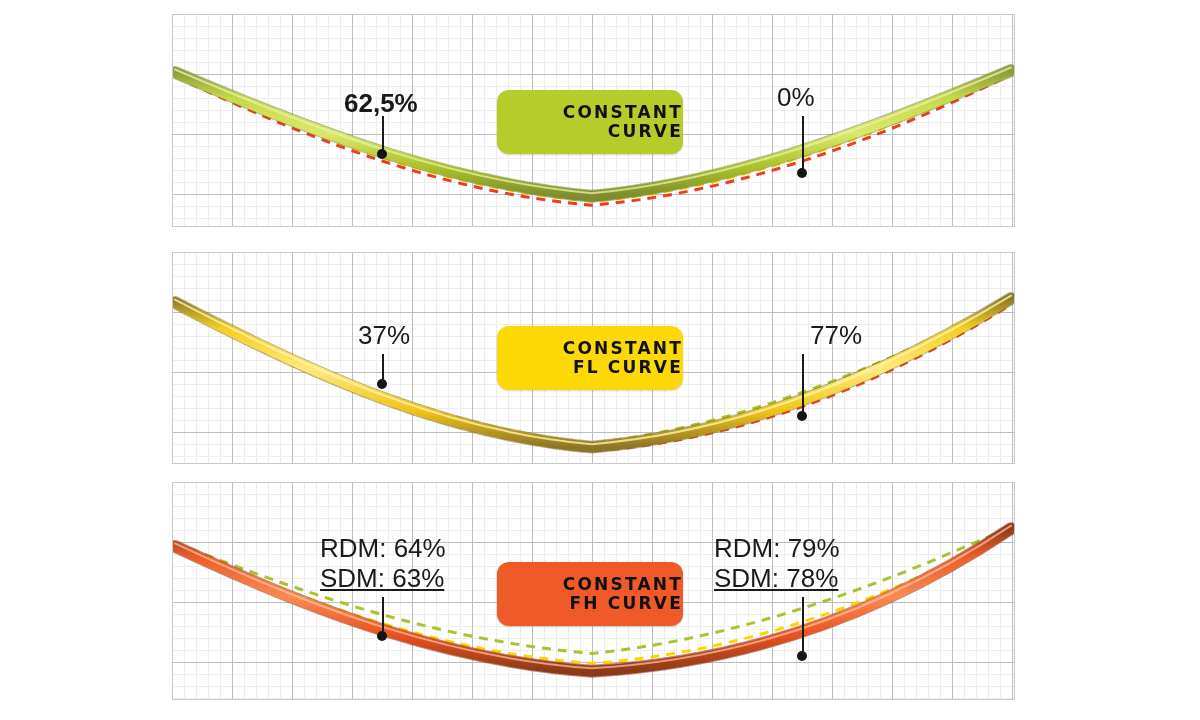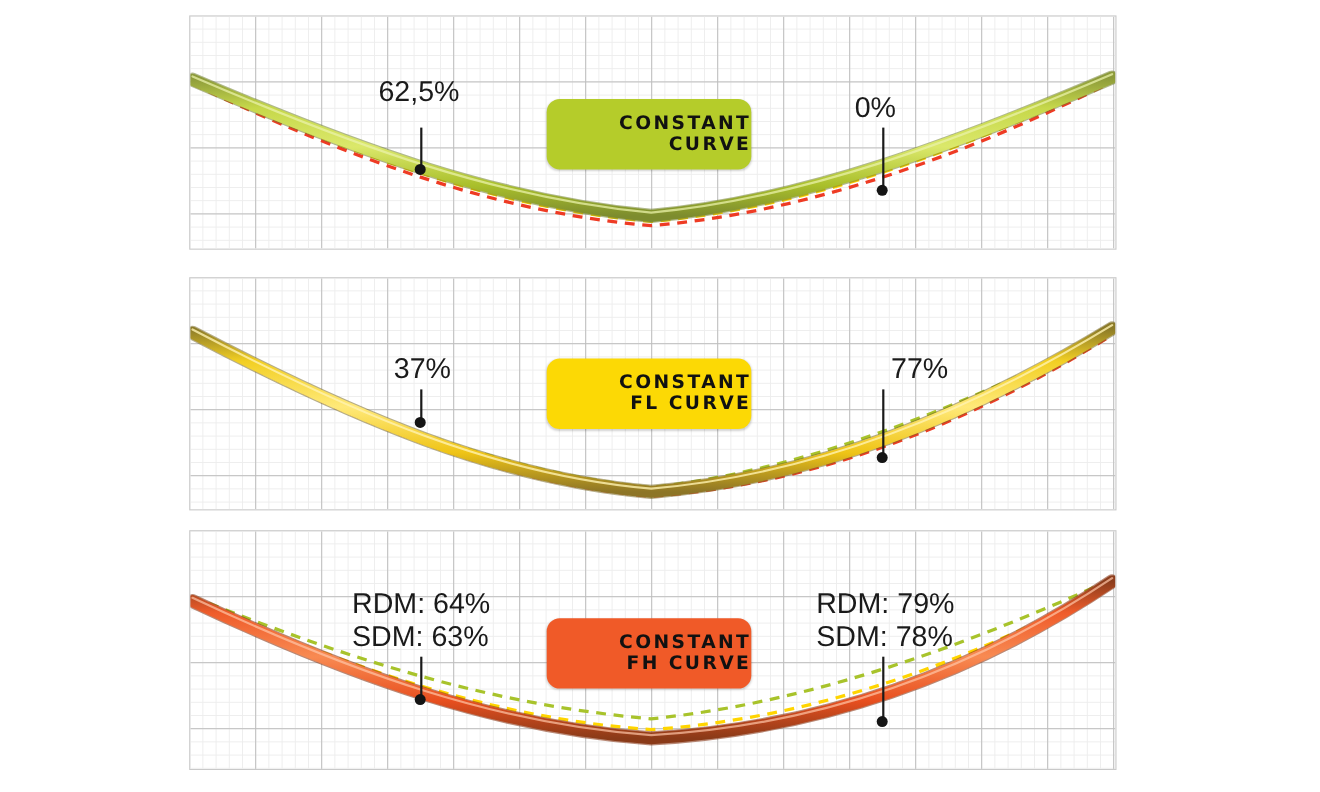--- a/index.html
+++ b/index.html
@@ -70,55 +70,55 @@
 
   .anno{position:absolute;}
   .anno-text{
     position:absolute;
     color:#1a1a1a;
     font-size:26px;
     font-family:"Liberation Sans", sans-serif;
     white-space:nowrap;
     line-height:1.16;
   }
-  .anno-text .l2{display:block;}
+  .anno-text .l2{display:block;text-decoration:underline;}
   .leader{
     position:absolute;
     width:2px;
     background:#1a1a1a;
   }
   .dot{
     position:absolute;
     width:10px;height:10px;
     border-radius:50%;
     background:#141414;
   }
 
   
-  .a1l-text{left:344px;top:68px;}
+  .a1l-text{left:344px;top:88px;font-weight:bold;}
   .a1l-line{left:382px;top:116px;height:38px;}
   .a1l-dot{left:377px;top:149px;}
 
   .a1r-text{left:777px;top:82px;}
   .a1r-line{left:802px;top:116px;height:57px;}
   .a1r-dot{left:797px;top:168px;}
 
   .a2l-text{left:358px;top:320px;}
   .a2l-line{left:382px;top:354px;height:30px;}
   .a2l-dot{left:377px;top:379px;}
 
   .a2r-text{left:779px;top:320px;margin-left:31px;}
   .a2r-line{left:802px;top:354px;height:62px;}
   .a2r-dot{left:797px;top:411px;}
 
   .a3l-text{left:320px;top:533px;}
   .a3l-line{left:382px;top:597px;height:39px;}
   .a3l-dot{left:377px;top:631px;}
 
-  .a3r-text{left:742px;top:533px;}
+  .a3r-text{left:714px;top:533px;}
   .a3r-line{left:802px;top:597px;height:59px;}
   .a3r-dot{left:797px;top:651px;}
 </style>
 </head>
 <body>
 
 <div class="stage">
 
   <div class="panel panel-1">
     <div class="grid-minor"></div>

